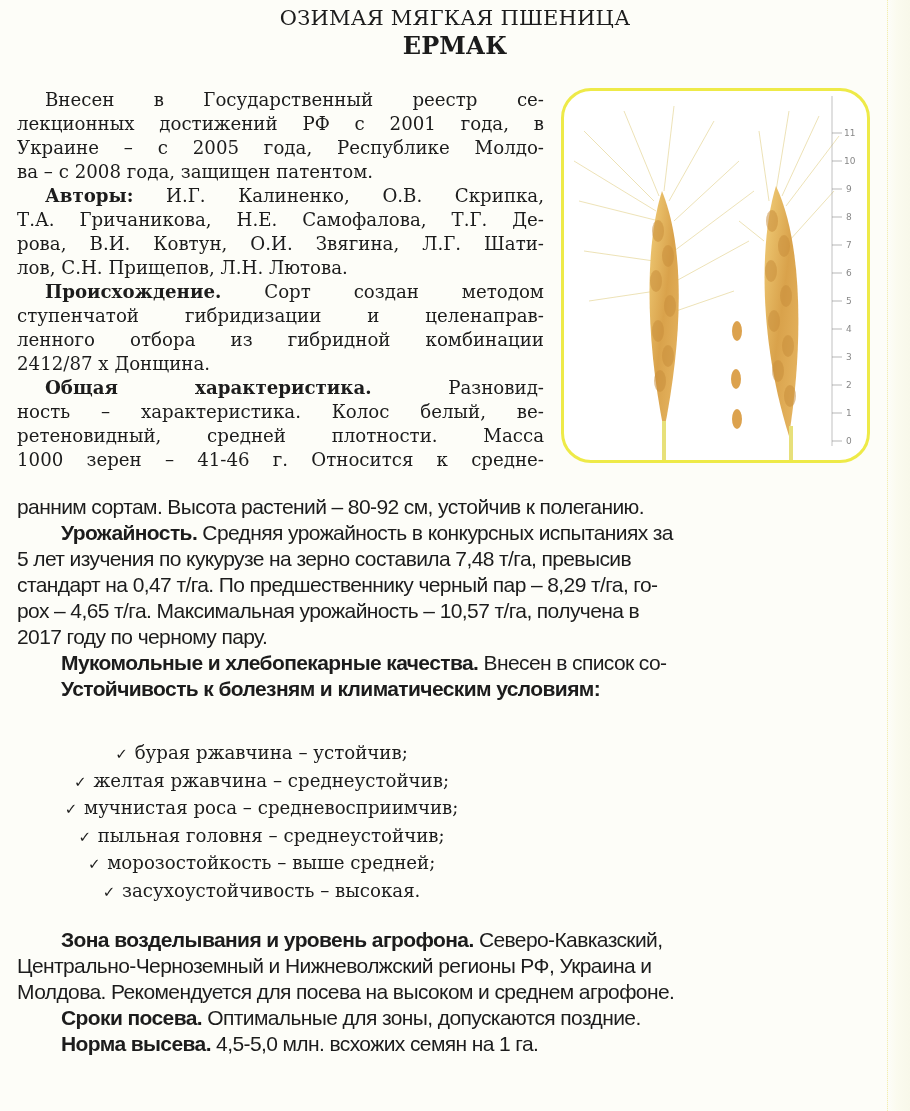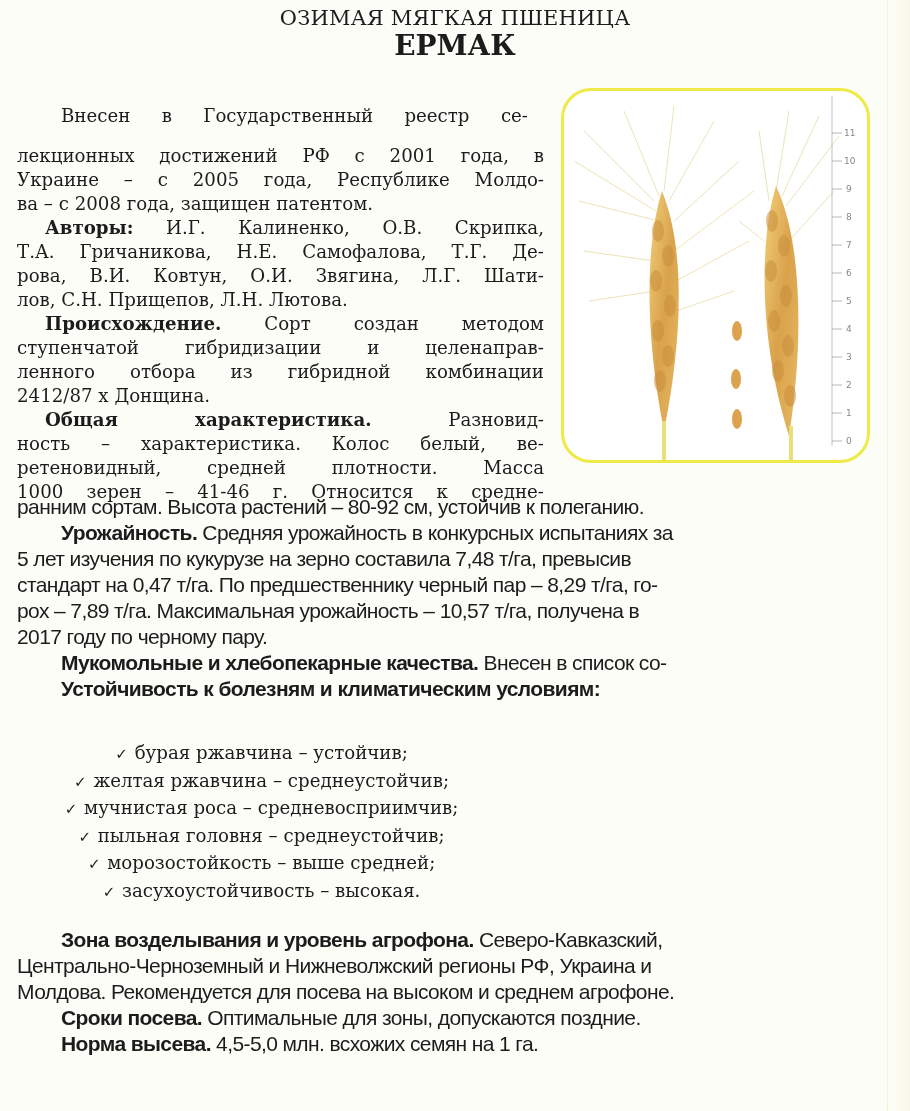--- a/index.html
+++ b/index.html
@@ -13,34 +13,34 @@
     .page-edge {
       position: absolute; top: 0; right: 0; width: 22px; height: 1111px;
       background: linear-gradient(to right, #fdfdf8, #fbfbef 40%, #f8f8ea);
       border-left: 1px dotted #f3efb0;
     }
     .title {
       position: absolute; left: 0; width: 910px; top: 4px;
       text-align: center; line-height: 28px;
     }
     .title .t1 { font-family: "DejaVu Serif", serif; font-size: 21px; letter-spacing: 0.2px; display:block; }
-    .title .t2 { font-family: "DejaVu Serif", serif; font-size: 28px; font-weight: bold; display:block; }
+    .title .t2 { font-family: "DejaVu Serif", serif; font-size: 24px; font-weight: bold; display:block; }
 
     .photo-frame {
       position: absolute; left: 561px; top: 88px; width: 309px; height: 375px;
       border: 3px solid #eeea48; border-radius: 30px; background: #ffffff;
       overflow: hidden; box-sizing: border-box;
     }
 
     .text-top {
       position: absolute; left: 17px; top: 88px; width: 527px;
       font-family: "DejaVu Serif", serif; font-size: 18.2px; line-height: 24px;
       text-align: justify;
     }
-    .text-top p { margin: 16px; text-indent: 28px; }
+    .text-top p { margin: 0; text-indent: 28px; }
     .text-top .line { display: block; text-align: justify; text-align-last: justify; white-space: nowrap; }
     .text-top .line.last { text-align-last: left; }
 
     .b { font-weight: bold; }
 
     .cond {
       position: absolute; left: 17px; width: 840px;
       font-family: "Liberation Sans Narrow", "Liberation Sans", sans-serif;
       font-size: 21px; line-height: 26px; letter-spacing: -0.6px;
       transform-origin: left top;
@@ -184,21 +184,21 @@
   <span class="line">ность – характеристика. Колос белый, ве-</span>
   <span class="line">ретеновидный, средней плотности. Масса</span>
   <span class="line">1000 зерен – 41-46 г. Относится к средне-</span>
 </div>
 
 <div class="cond" style="top:494px;">
   <span class="line">ранним сортам. Высота растений – 80-92 см, устойчив к полеганию.</span>
   <span class="line ind"><span class="b">Урожайность.</span><span> Средняя урожайность в конкурсных испытаниях за</span></span>
   <span class="line">5 лет изучения по кукурузе на зерно составила 7,48 т/га, превысив</span>
   <span class="line">стандарт на 0,47 т/га. По предшественнику черный пар – 8,29 т/га, го-</span>
-  <span class="line">рох – 7,89 т/га. Максимальная урожайность – 10,57 т/га, получена в</span>
+  <span class="line">рох – 4,65 т/га. Максимальная урожайность – 10,57 т/га, получена в</span>
   <span class="line">2017 году по черному пару.</span>
   <span class="line ind"><span class="b">Мукомольные и хлебопекарные качества.</span><span> Внесен в список со-</span></span>
   <span class="line ind b">Устойчивость к болезням и климатическим условиям:</span>
 </div>
 
 <div class="serif-list">
   <span class="item"><span class="check">✓</span><span>бурая ржавчина – устойчив;</span></span>
   <span class="item"><span class="check">✓</span><span>желтая ржавчина – среднеустойчив;</span></span>
   <span class="item"><span class="check">✓</span><span>мучнистая роса – средневосприимчив;</span></span>
   <span class="item"><span class="check">✓</span><span>пыльная головня – среднеустойчив;</span></span>

